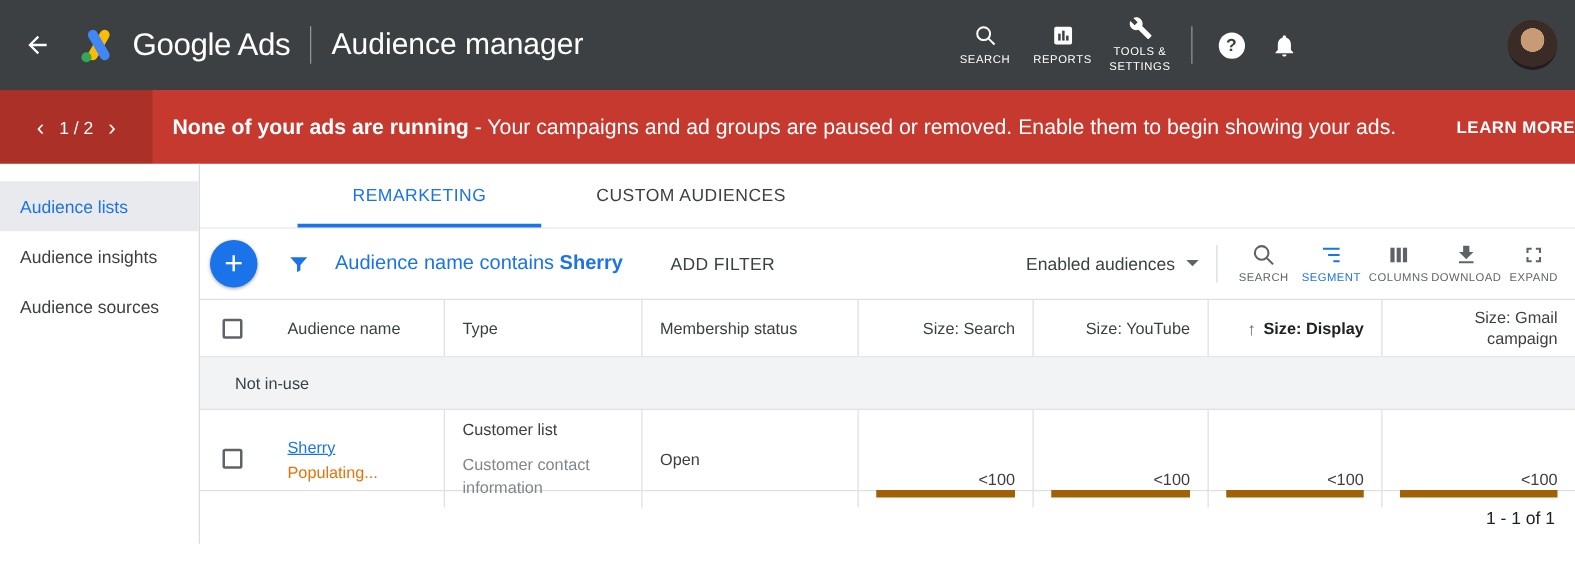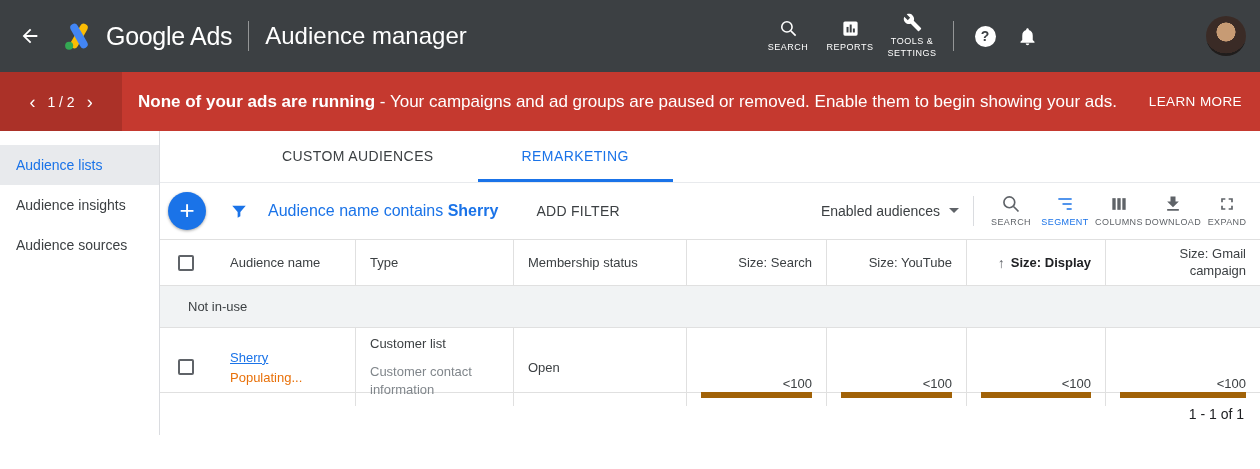--- a/index.html
+++ b/index.html
@@ -23,21 +23,21 @@
   .avatar { width:40px; height:40px; border-radius:50%; margin:0 14px 0 158px; cursor:pointer;
             background:radial-gradient(circle at 50% 40%, #c79b74 0 30%, #3a2b26 31% 68%, #201d1c 69%); }
 
   
   .alertbar { height:59px; background:#c5392f; color:#fff; display:flex; align-items:center; }
   .alert-pager { width:122px; height:100%; background:rgba(0,0,0,0.13); display:flex;
                  align-items:center; justify-content:center; gap:12px; font-size:14px; }
   .pager-chevron { font-size:18px; line-height:1; cursor:pointer; }
   .alert-msg { margin-left:16px; font-size:17px; flex:1; }
   .alert-msg b { font-weight:700; }
-  .alert-action { font-size:13.5px; font-weight:400; letter-spacing:0.4px; margin-right:18px; cursor:pointer; white-space:nowrap; }
+  .alert-action { font-size:13.5px; font-weight:700; letter-spacing:0.4px; cursor:pointer; white-space:nowrap; }
 
   
   .content { display:flex; height:304px;justify-content:space-between; }
   .sidebar { width:160px; border-right:1px solid #dadce0; padding-top:14px; flex-shrink:0; }
   .sb-item { height:40px; display:flex; align-items:center; padding-left:16px; font-size:14px; cursor:pointer; color:#3c4043; }
   .sb-item.active { background:#e8eaed; color:#1a73e8; }
   .main { flex:1; display:flex; flex-direction:column; min-width:0; }
 
   
   .tabs { height:57px; display:flex; padding-left:78px; border-bottom:1px solid #e8eaed; }
@@ -165,22 +165,22 @@
 <div class="content">
   <aside class="sidebar">
     <div class="sb-item active">Audience lists</div>
     <div class="sb-item">Audience insights</div>
     <div class="sb-item">Audience sources</div>
   </aside>
 
   <main class="main">
 
     <div class="tabs">
+      <div class="tab active">REMARKETING</div>
       <div class="tab">CUSTOM AUDIENCES</div>
-      <div class="tab active">REMARKETING</div>
     </div>
 
     <div class="toolbar">
       <div class="add-btn">
           <span>+</span>
         </div>
       <div class="filter-funnel">
         <svg width="18" height="18" viewBox="0 0 24 24">
             <path d="M3 5h18l-7.2 8.2V19l-3.6 2v-7.8L3 5z" fill="currentColor"></path>
           </svg>

